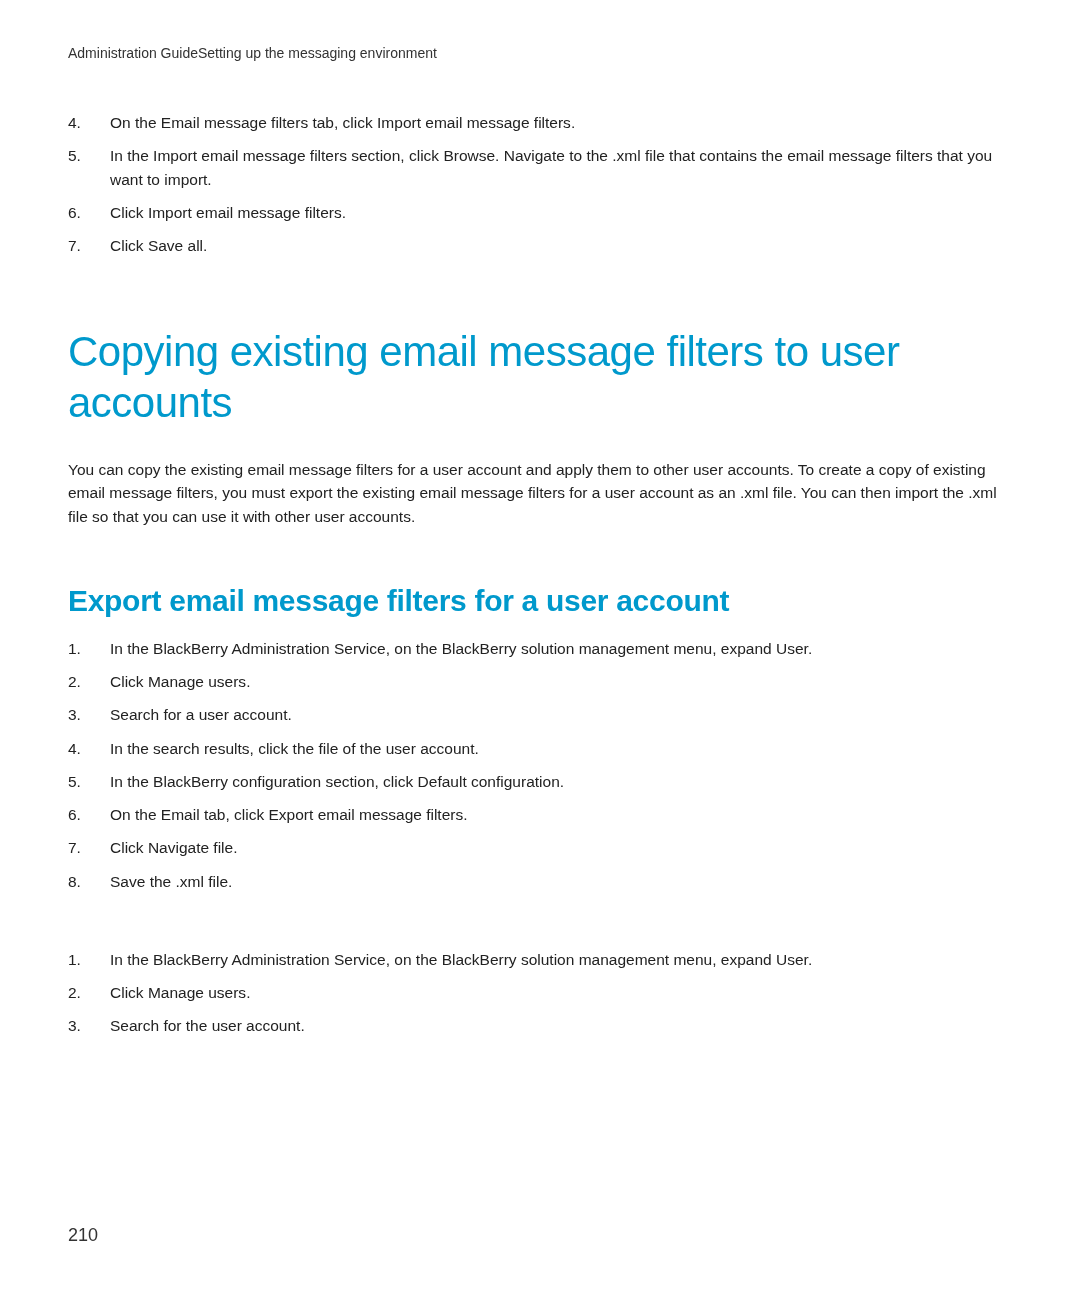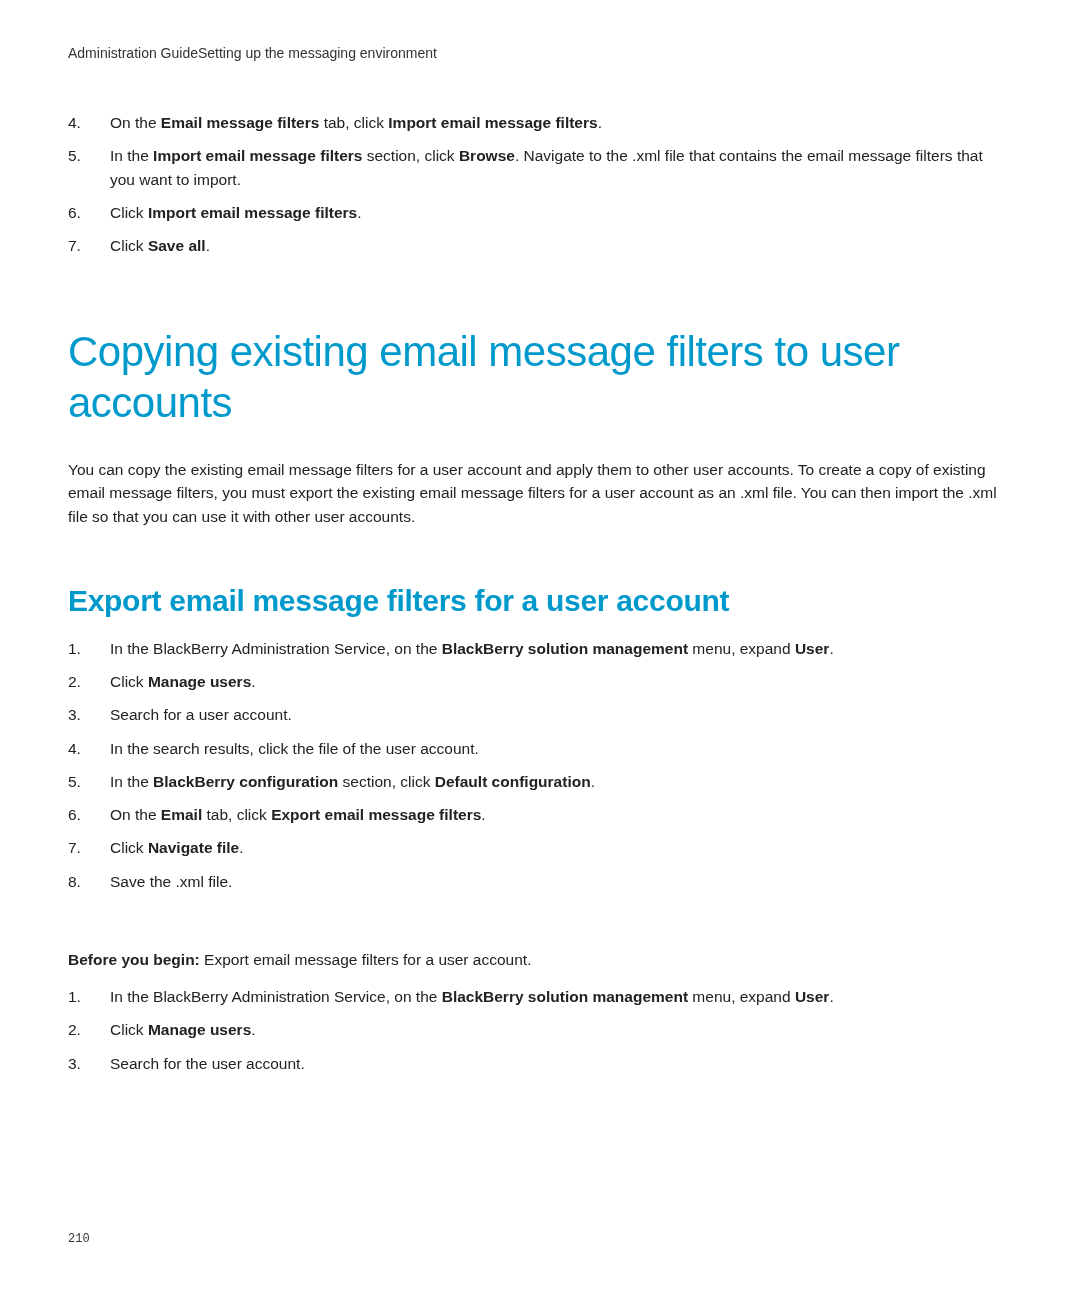--- a/index.html
+++ b/index.html
@@ -65,26 +65,25 @@
     }
     .before-begin {
       font-size: 15.5px;
       line-height: 1.5;
       margin-bottom: 14px;
     }
     .page-number {
       position: absolute;
       bottom: 50px;
       left: 68px;
-      font-size: 12px;
+      font-size: 18px;
       color: #333;
-      font-family: Liberation Mono, monospace;
     }
     b {
-      font-weight: bold;
+      font-weight: normal;
       margin-top: 12px;
     }
   </style>
 </head>
 <body>
 
 <div class="header-row">
   <span>Administration Guide</span>
   <span>Setting up the messaging environment</span>
 </div>
@@ -144,23 +143,20 @@
         <span class="step-text">Click <b>Navigate file</b>.</span>
       </li>
       <li>
         <span class="step-num">8.</span>
         <span class="step-text">Save the .xml file.</span>
       </li>
     </ol>
 </div>
 
 <div class="section">
-  <p class="before-begin">
-    <b>Before you begin:</b><span> Export email message filters for a user account.</span>
-  </p>
   <ol class="steps-list" id="import-steps" style="margin-bottom:0">
       <li>
         <span class="step-num">1.</span>
         <span class="step-text">In the BlackBerry Administration Service, on the <b>BlackBerry solution management</b> menu, expand <b>User</b>.</span>
       </li>
       <li>
         <span class="step-num">2.</span>
         <span class="step-text">Click <b>Manage users</b>.</span>
       </li>
       <li>

